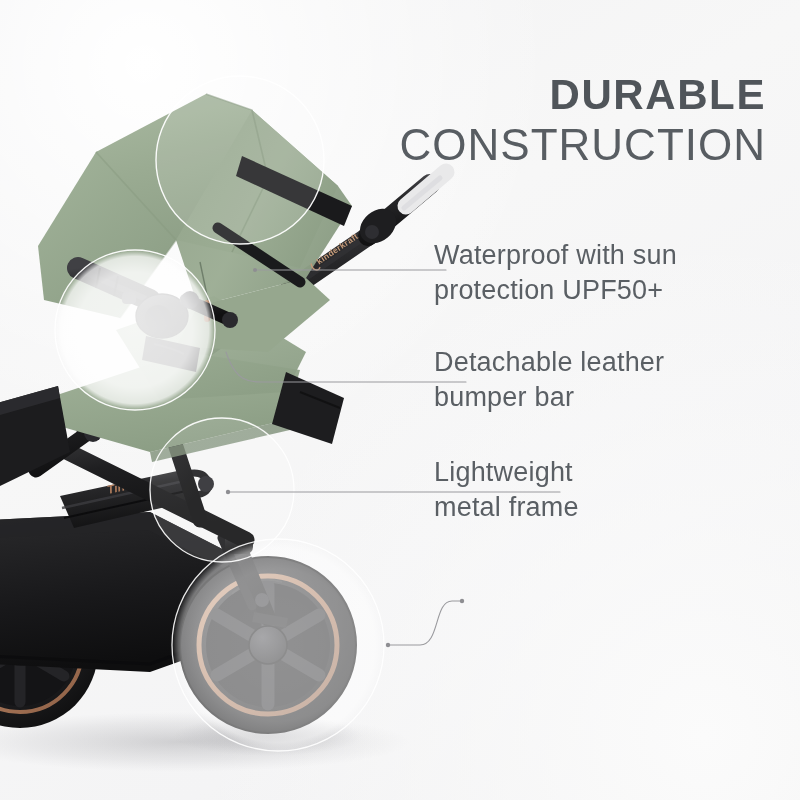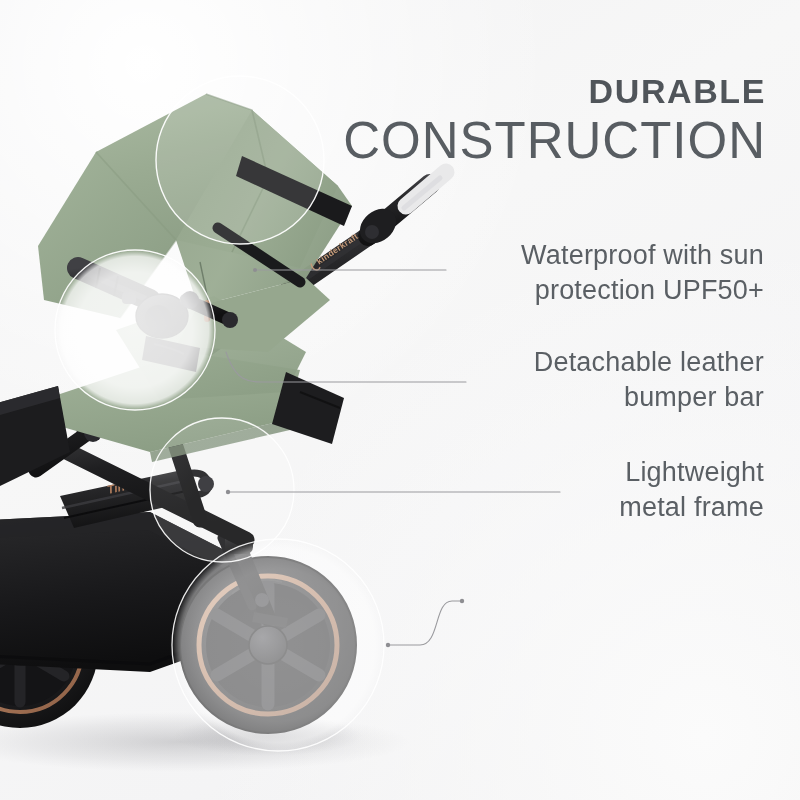--- a/index.html
+++ b/index.html
@@ -19,33 +19,32 @@
   }
 
   
   .headline{
     position:absolute; right:34px; top:74px;
     text-align:right; line-height:1.0;
     color:#50555a;
   }
   .hl-1{
     display:block;
-    font-size:34px; font-weight:700; letter-spacing:1.6px;
+    font-size:42px; font-weight:700; letter-spacing:1.6px;
     color:#50555a;
   }
   .hl-2{
     display:block; margin-top:7px;
-    font-size:51px; font-weight:300; letter-spacing:1.0px;
+    font-size:44px; font-weight:300; letter-spacing:1.0px;
     color:#585d62;
   }
 
   
   .feature{
     position:absolute; right:36px;
-    text-align:right;
     color:#5a5f64;
     font-weight:300;
     font-size:27px;
     line-height:1.28;
     letter-spacing:0.2px;
     white-space:pre-line;
   }
   .f1{ top:238px; width:330px; }
   .f2{ top:345px; width:330px; }
   .f3{ top:455px; width:330px; }

